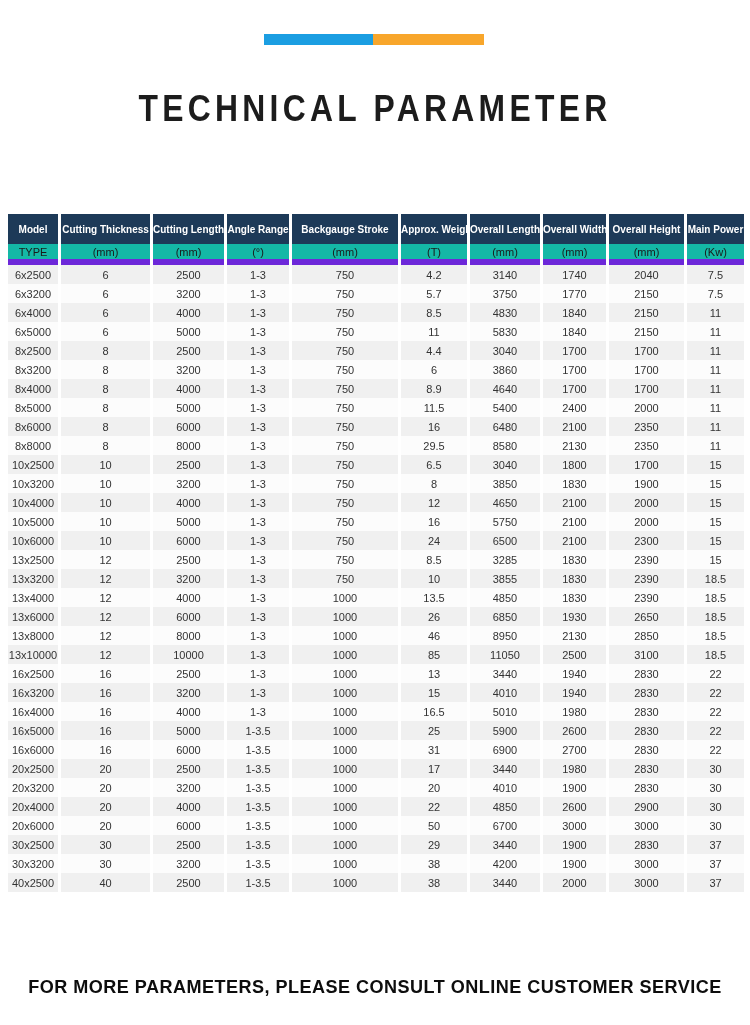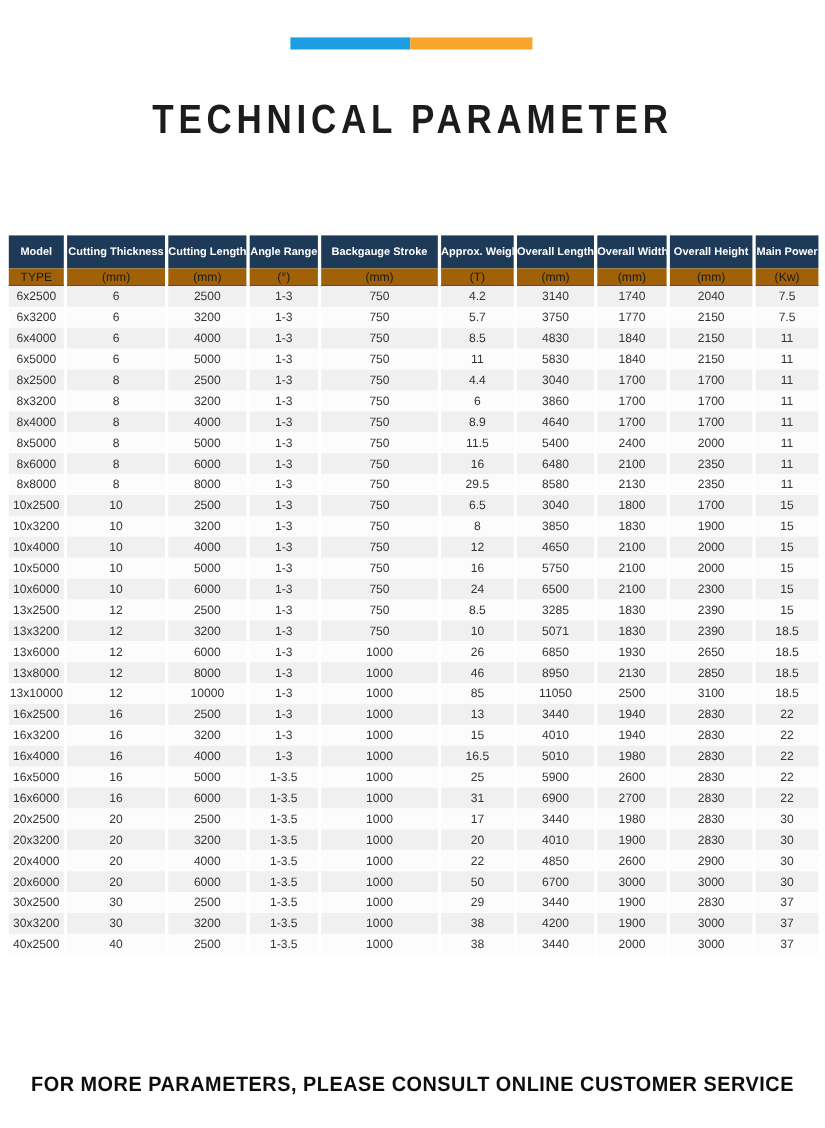--- a/index.html
+++ b/index.html
@@ -35,22 +35,22 @@
     table-layout:fixed;
   }
   table.spec th,table.spec td{
     padding:0;text-align:center;vertical-align:middle;overflow:hidden;white-space:nowrap;
   }
   table.spec thead th{
     background:var(--header-bg,#1d3a58);color:#ffffff;
     height:30px;font-size:10px;font-weight:600;letter-spacing:0;
   }
   table.spec tr.units td{
-    background:#a16207;color:#1a1a1a;height:15px;font-size:11px;
-    border-bottom:1px solid #6d28d9;
+    background:#14b8a6;color:#1a1a1a;height:15px;font-size:11px;
+    border-bottom:6px solid #6d28d9;
   }
   table.spec tbody td{
     height:19px;font-size:11px;color:#333333;
   }
   table.spec tbody tr:nth-child(odd) td{background:var(--stripe,#f0f0f0);}
   table.spec tbody tr:nth-child(even) td{background:var(--stripe-alt,#fcfcfc);}
 
   
   .footer{
     position:absolute;top:974px;left:0;width:750px;
@@ -304,21 +304,33 @@
           <td>2390</td>
           <td>15</td>
         </tr>
         <tr>
           <td>13x3200</td>
           <td>12</td>
           <td>3200</td>
           <td>1-3</td>
           <td>750</td>
           <td>10</td>
-          <td>5071</td>
+          <td>3855</td>
+          <td>1830</td>
+          <td>2390</td>
+          <td>18.5</td>
+        </tr>
+        <tr>
+          <td>13x4000</td>
+          <td>12</td>
+          <td>4000</td>
+          <td>1-3</td>
+          <td>1000</td>
+          <td>13.5</td>
+          <td>4850</td>
           <td>1830</td>
           <td>2390</td>
           <td>18.5</td>
         </tr>
         <tr>
           <td>13x6000</td>
           <td>12</td>
           <td>6000</td>
           <td>1-3</td>
           <td>1000</td>

